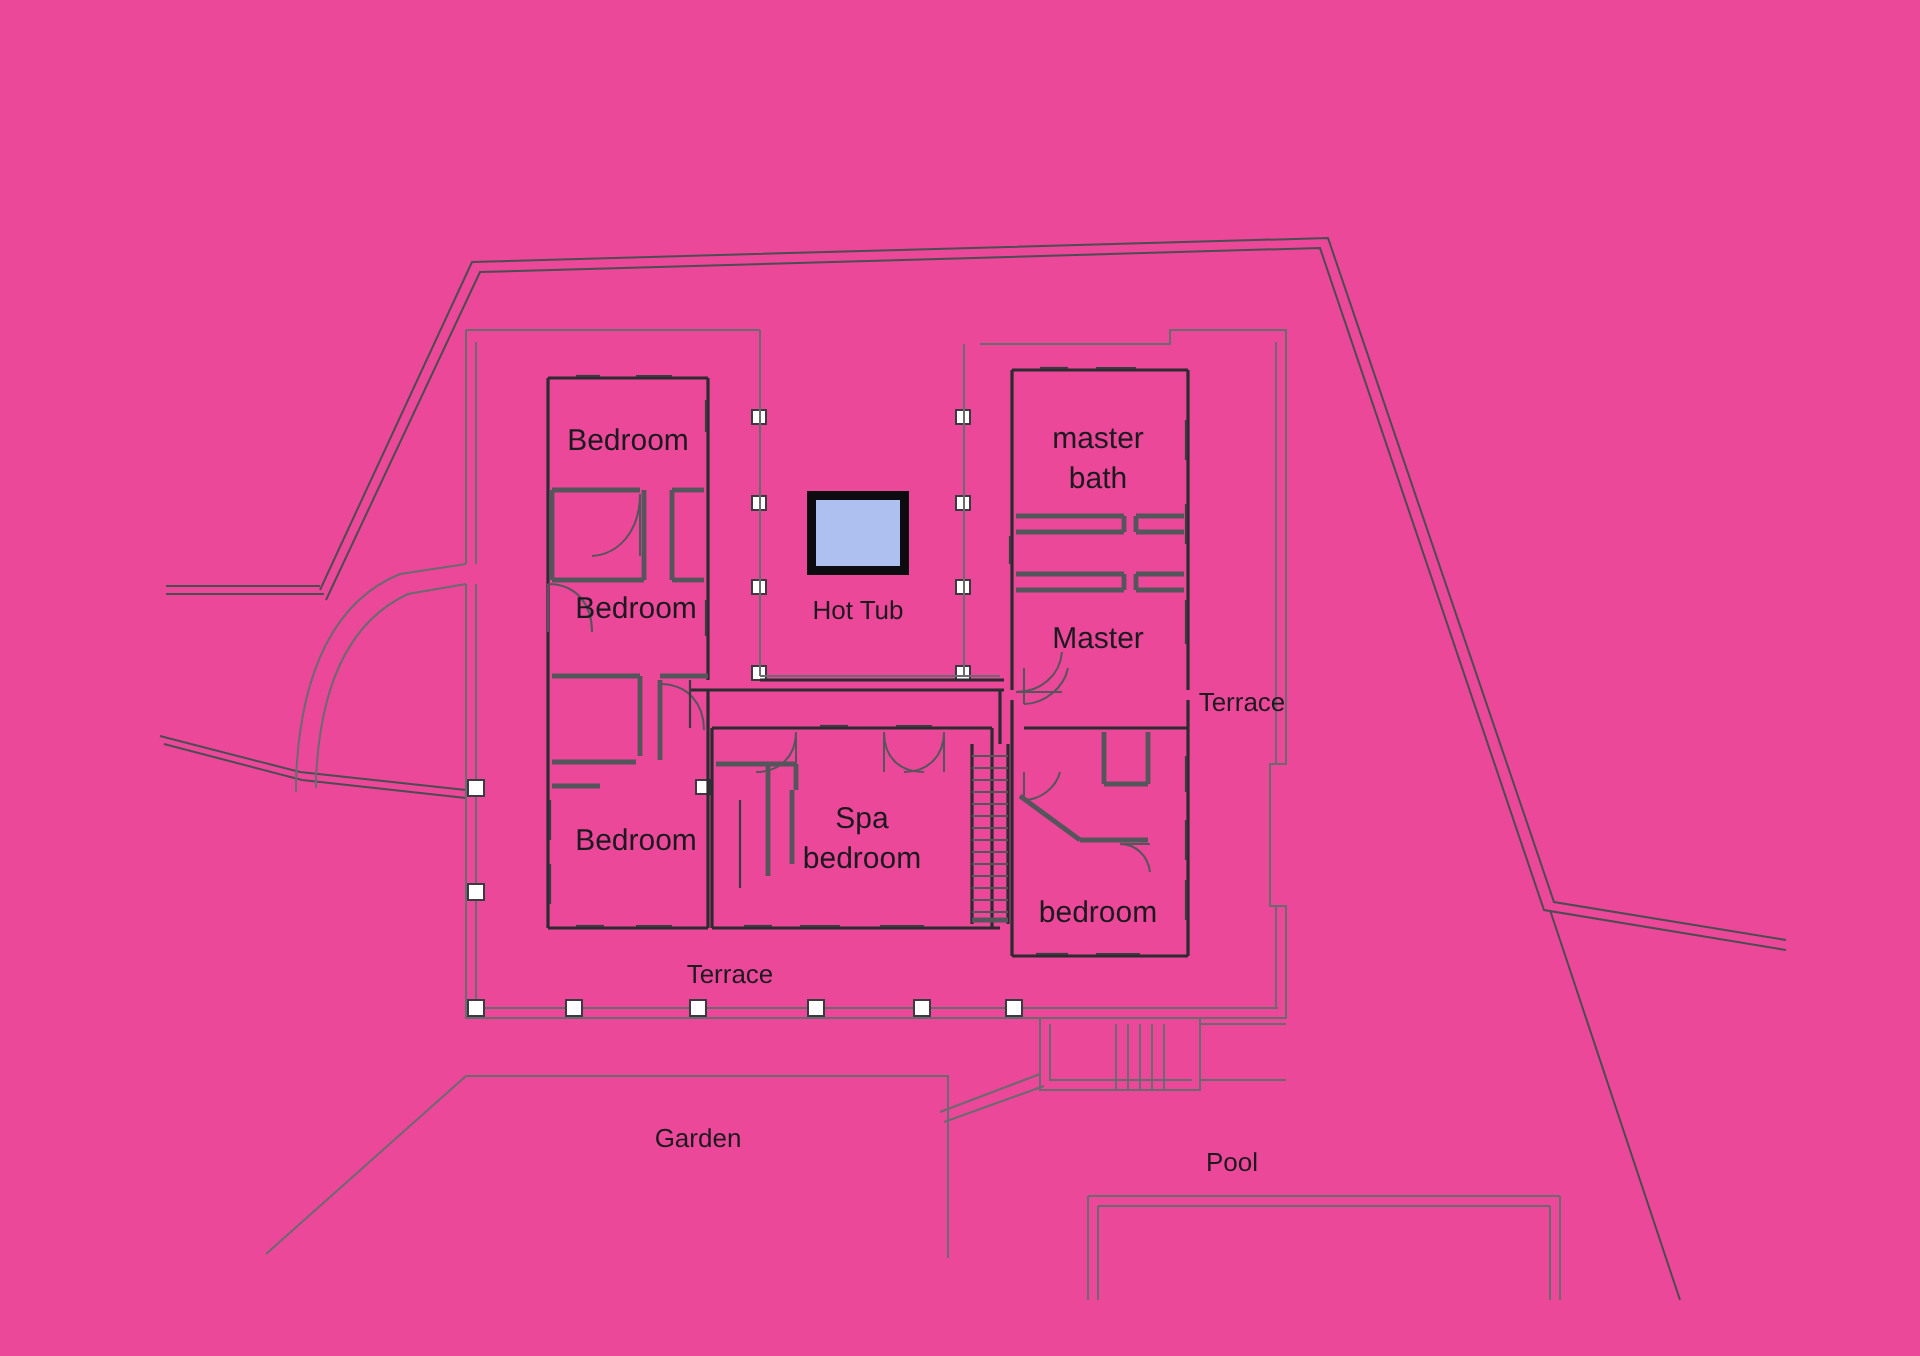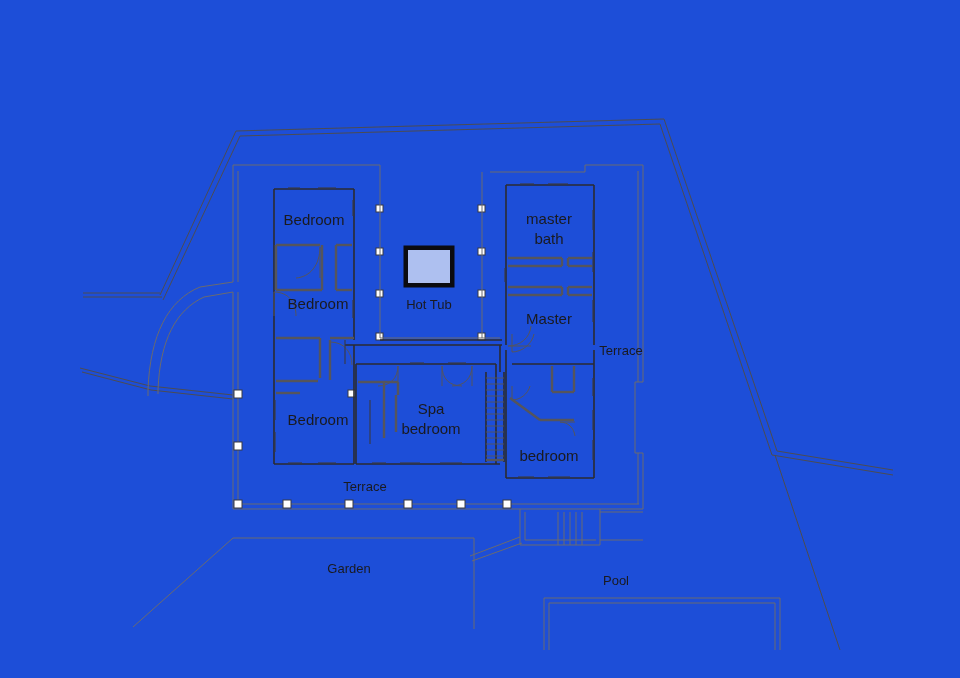--- a/index.html
+++ b/index.html
@@ -11,21 +11,21 @@
   body {
     width: 960px;
     height: 678px;
     overflow: hidden;
     font-family: "Liberation Sans", sans-serif;
   }
   #plan-root {
     position: relative;
     width: 960px;
     height: 678px;
-    background: #1d4ed8;
+    background: #ec4899;
   }
   #plan-svg {
     position: absolute;
     top: 0;
     left: 0;
     width: 960px;
     height: 678px;
   }
   .room-label {
     font-family: "Liberation Sans", sans-serif;

